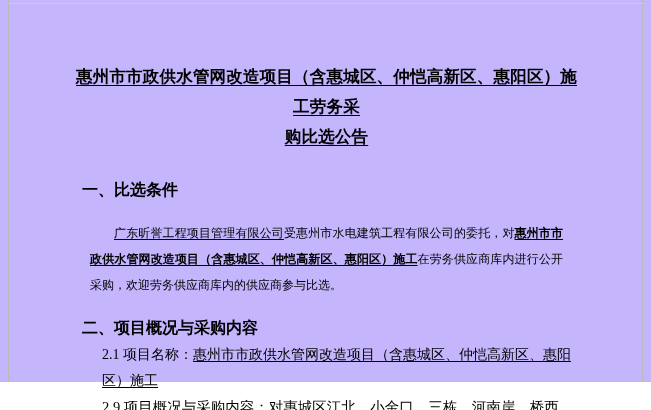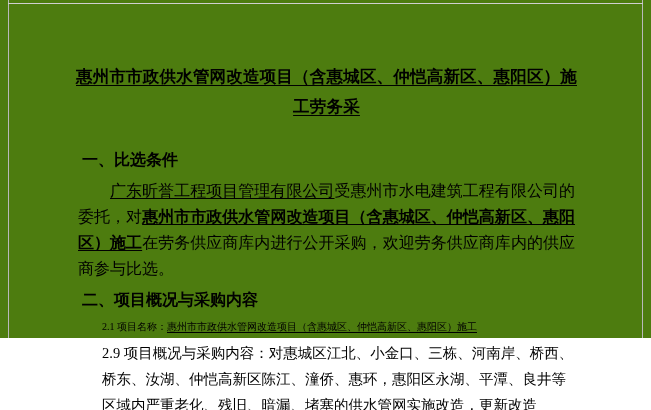--- a/index.html
+++ b/index.html
@@ -10,22 +10,22 @@
   body {
     width: 651px;
     height: 410px;
     overflow: hidden;
     font-family: "Liberation Serif", serif;
     color: #000000;
   }
   #page {
     position: relative;
     width: 651px;
-    height: 338px;
-    background: #4d7c0f;
+    height: 382px;
+    background: #c4b5fd;
     box-sizing: border-box;
   }
   
   .edge {
     position: absolute;
     top: 0;
     bottom: 0;
     width: 1px;
     background: #b9b9b9;
   }
@@ -71,34 +71,34 @@
     font-size: 16px;
     line-height: 28px;
     margin-top: 24px;
     padding-left: 8px;
   }
   .section-heading.second {
     margin-top: 0;
   }
 
   p.body-text {
-    font-size: 16px;
+    font-size: 12px;
     line-height: 26px;
-    margin: 4px;
+    margin: 16px;
     text-align: justify;
     text-justify: inter-ideograph;
   }
   .indent2 {
     text-indent: 2em;
   }
   .u { text-decoration: underline; text-underline-offset: 2px; }
   .b { font-weight: bold; }
 
   .item {
-    font-size: 10px;
+    font-size: 14px;
     line-height: 26px;
     margin: 0;
     padding-left: 28px;
   }
   .item .label { }
   .item .value { text-decoration: underline; text-underline-offset: 2px; }
 
   .item-block {
     font-size: 14.5px;
     line-height: 26px;
@@ -111,20 +111,21 @@
 
 <div id="page">
   <div class="edge edge-left"></div>
   <div class="edge edge-right"></div>
   <div class="edge-top"></div>
 
   <div class="content">
 
     <div class="doc-title">
       <span class="line1">惠州市市政供水管网改造项目（含惠城区、仲恺高新区、惠阳区）施工劳务采</span>
+      <span class="line2">购比选公告</span>
     </div>
 
     <div class="section-heading">一、比选条件</div>
 
     <p class="body-text indent2">
       <span class="u">广东昕誉工程项目管理有限公司</span><span>受惠州市水电建筑工程有限公司的委托，对</span><span class="u b">惠州市市政供水管网改造项目（含惠城区、仲恺高新区、惠阳区）施工</span><span>在劳务供应商库内进行公开采购，欢迎劳务供应商库内的供应商参与比选。</span>
     </p>
 
     <div class="section-heading second">二、项目概况与采购内容</div>
 

